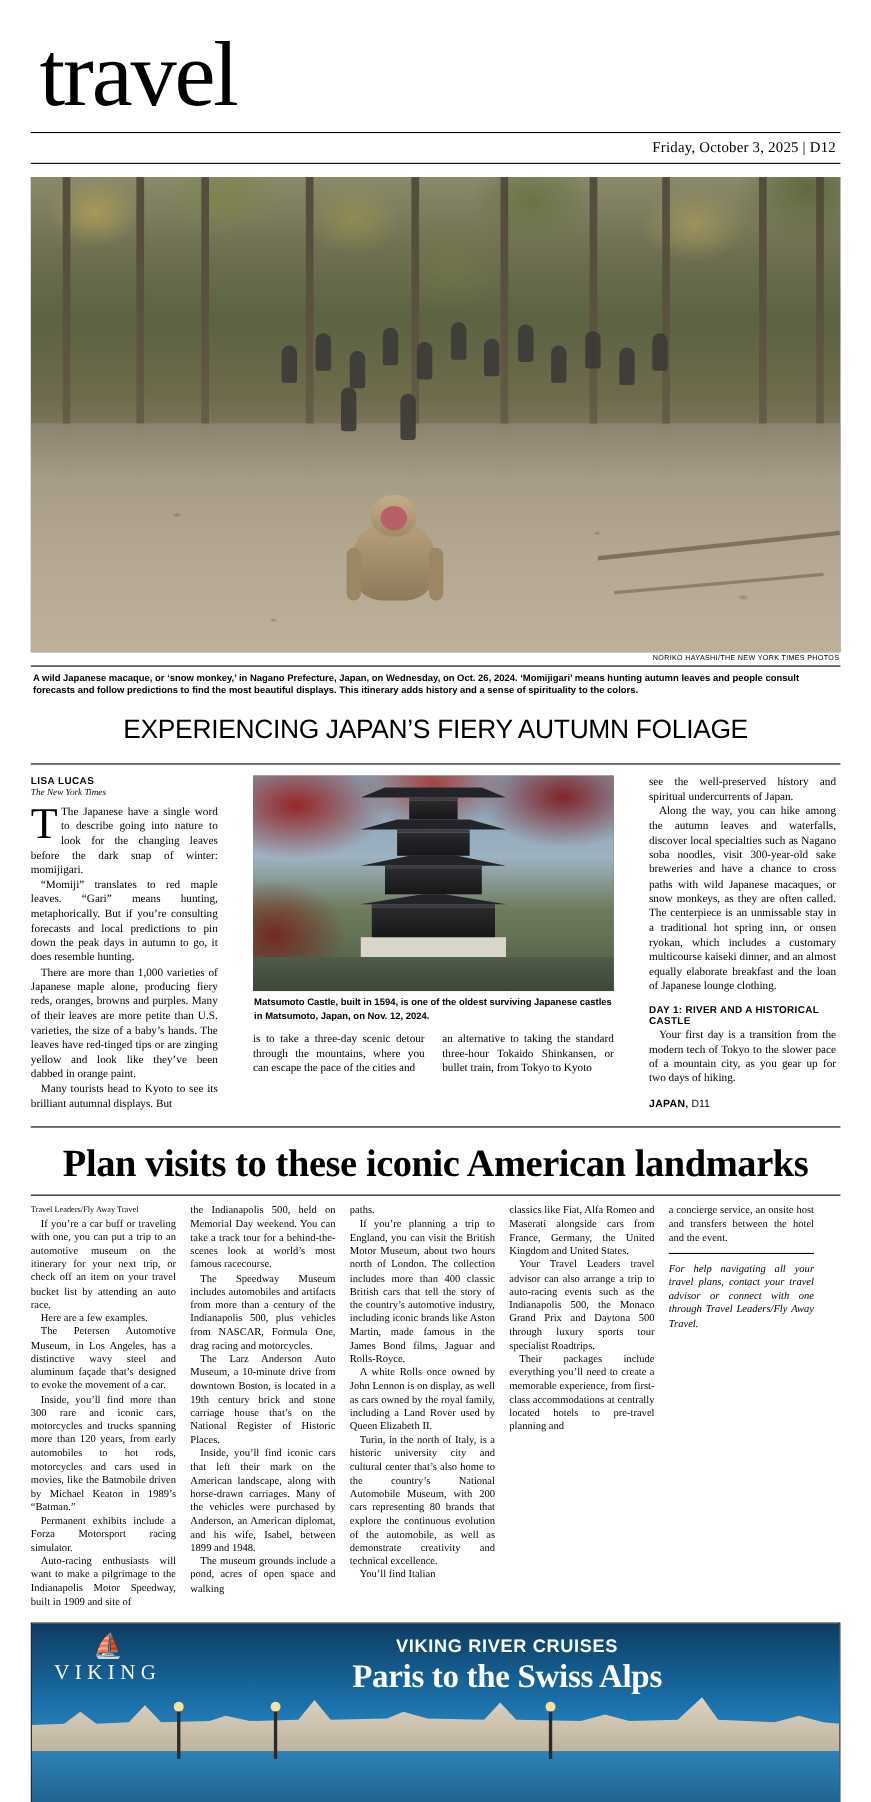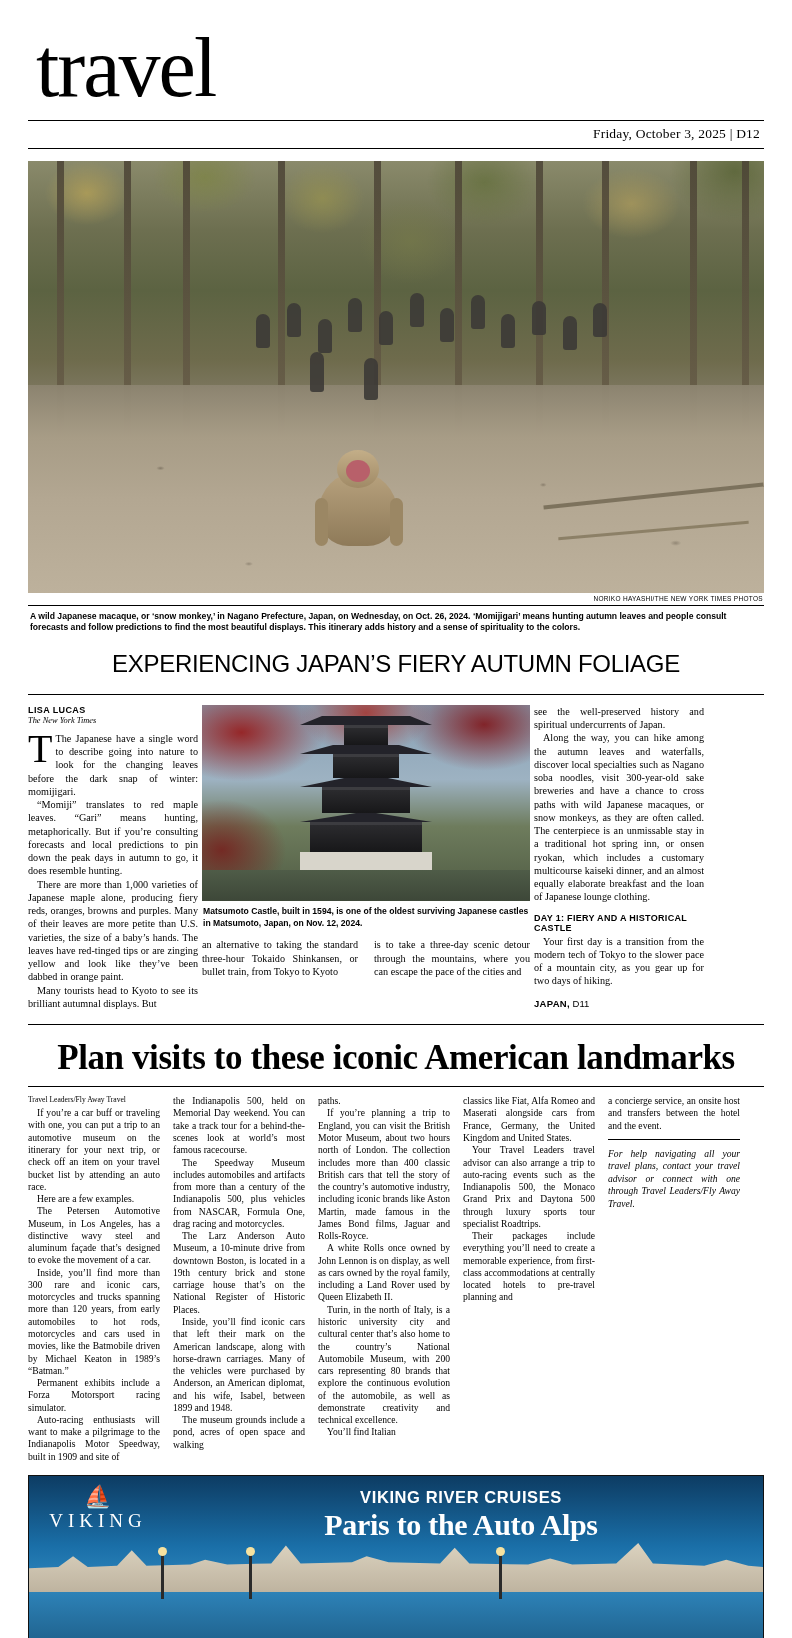--- a/index.html
+++ b/index.html
@@ -147,21 +147,21 @@
     text-align: center;
     font-family: "Liberation Sans", sans-serif;
     font-size: 24px;
     letter-spacing: -0.3px;
     margin: 16px 0 0;
     font-weight: 400;
   }
   .subhead-rule { border-top: 1px solid #000; margin-top: 16px; }
 
   
-  .story { display: flex; gap: 4px; margin-top: 10px; }
+  .story { display: flex; gap: 32px; margin-top: 10px; }
   .col { width: 170px; }
   .col.mid { width: 328px; }
   .byline {
     font-family: "Liberation Sans", sans-serif;
     font-size: 9px;
     font-weight: bold;
     letter-spacing: .4px;
     margin-bottom: 1px;
   }
   .byline-org {
@@ -401,32 +401,32 @@
           <div class="tier t3"></div>
           <div class="roof" style="border-left-width:56px;border-right-width:56px;"></div>
           <div class="tier t4"></div>
           <div class="base"></div>
         </div>
         <div class="water"></div>
       </div>
       <div class="mid-caption">Matsumoto Castle, built in 1594, is one of the oldest surviving Japanese castles in Matsumoto, Japan, on Nov. 12, 2024.</div>
       <div style="display:flex; gap:16px;">
         <div style="width:156px;">
-          <p class="body noindent">an alternative to taking the standard three-hour Tokaido Shinkansen, or bullet train, from Tokyo to Kyoto</p>
+          <p class="body noindent">is to take a three-day scenic detour through the mountains, where you can escape the pace of the cities and</p>
         </div>
         <div style="width:156px;">
-          <p class="body noindent">is to take a three-day scenic detour through the mountains, where you can escape the pace of the cities and</p>
+          <p class="body noindent">an alternative to taking the standard three-hour Tokaido Shinkansen, or bullet train, from Tokyo to Kyoto</p>
         </div>
       </div>
     </div>
 
     <div class="col">
       <p class="body noindent">see the well-preserved history and spiritual undercurrents of Japan.</p>
       <p class="body">Along the way, you can hike among the autumn leaves and waterfalls, discover local specialties such as Nagano soba noodles, visit 300-year-old sake breweries and have a chance to cross paths with wild Japanese macaques, or snow monkeys, as they are often called. The centerpiece is an unmissable stay in a traditional hot spring inn, or onsen ryokan, which includes a customary multicourse kaiseki dinner, and an almost equally elaborate breakfast and the loan of Japanese lounge clothing.</p>
-      <div class="subhed">DAY 1: FIERY AND A HISTORICAL CASTLE</div>
+      <div class="subhed">DAY 1: RIVER AND A HISTORICAL CASTLE</div>
       <p class="body">Your first day is a transition from the modern tech of Tokyo to the slower pace of a mountain city, as you gear up for two days of hiking.</p>
       <div class="jump">
         <b>JAPAN,</b>
         <span>D11</span>
       </div>
     </div>
   </div>
 
   <div class="section-rule"></div>
 
@@ -475,19 +475,19 @@
 
       <div class="lamp" style="left:18%"></div>
       <div class="lamp" style="left:30%"></div>
       <div class="lamp" style="left:64%"></div>
       <div class="ad-viking">
         <div class="ship">⛵</div>
         <div class="vword">VIKING</div>
       </div>
       <div class="ad-title">
         <div class="l1">VIKING RIVER CRUISES</div>
-        <div class="l2">Paris to the Auto Alps</div>
+        <div class="l2">Paris to the Swiss Alps</div>
       </div>
     </div>
 
   </div>
 
 </div>
 
 </body></html>

